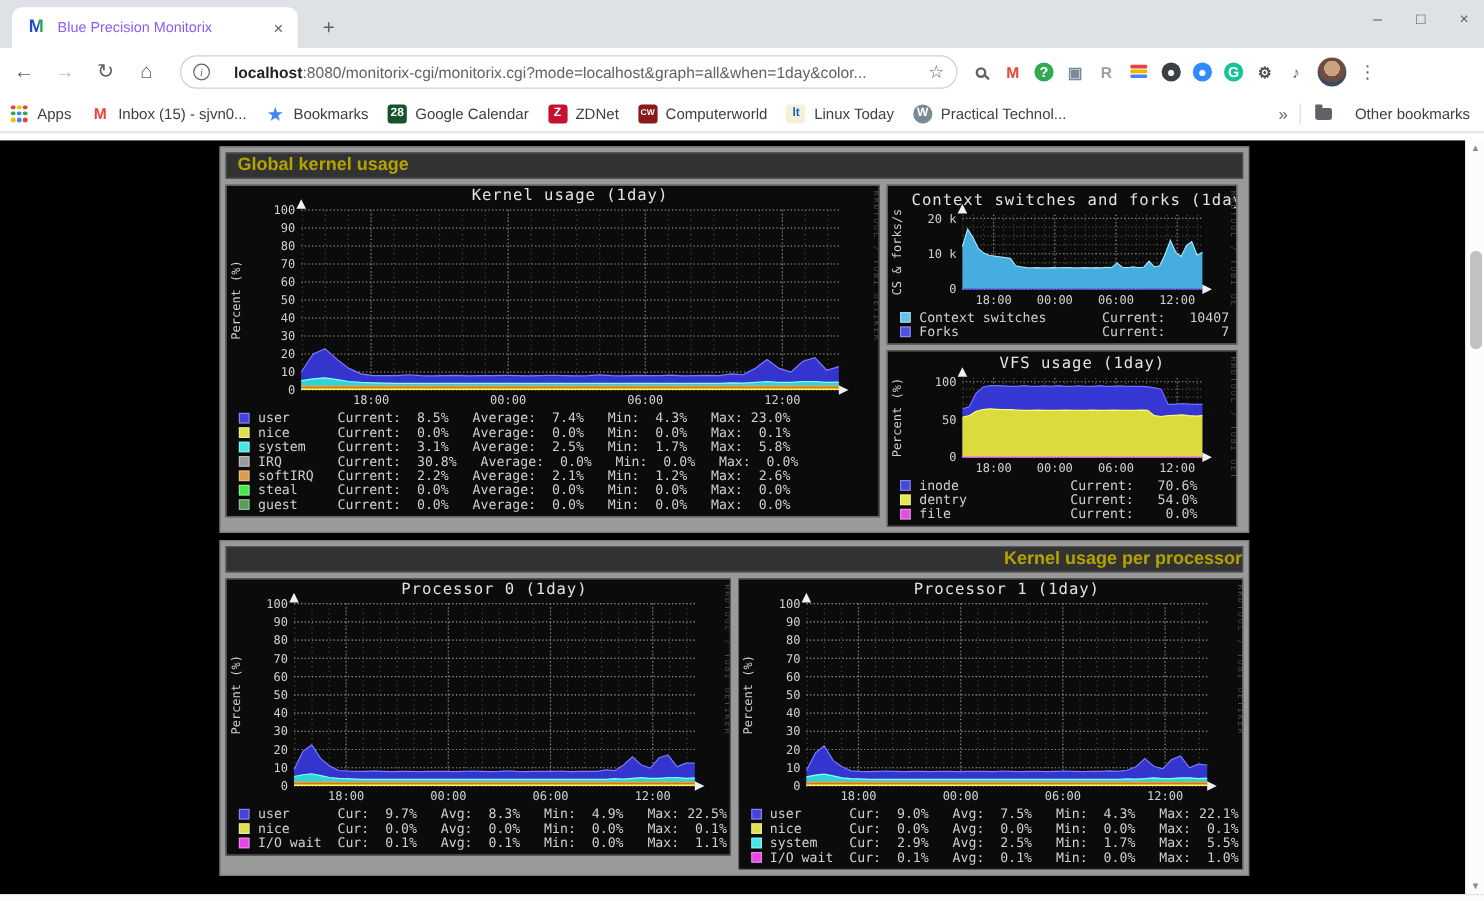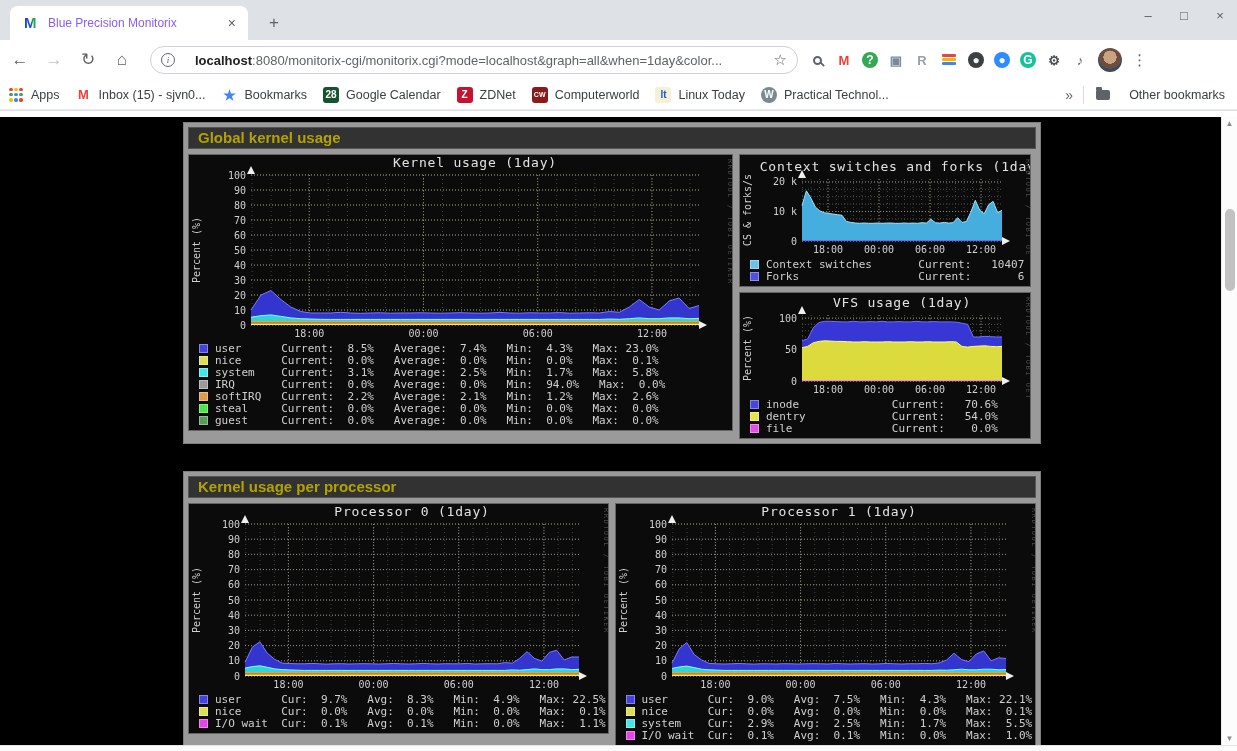--- a/index.html
+++ b/index.html
@@ -74,21 +74,21 @@
   .vscroll { position:absolute; top:6px; right:0; bottom:6px; width:16px; background:#fcfcfc;
              border-left:1px solid #ececec; }
   .sarrow { position:absolute; left:0; right:0; text-align:center; color:#8a8a8a; font-size:8px; }
   .sarrow.up { top:2px; } .sarrow.down { bottom:2px; }
   .sthumb { position:absolute; left:3px; width:10px; top:92px; height:82px; background:#c1c1c1;
             border-radius:5px; }
 
   .section { margin-left:183px; width:858px; background:#9a9a9a; padding:4px;
              border:1px solid #7e7e7e; }
   .section.first { margin-top:5px; }
-  .section.second { margin-top:27px; }
+  .section.second { margin-top:6px;text-align:right; }
   .sheader { height:22px; background:#323232; border:1px solid #555; color:#b3a300;
              font-size:15px; font-weight:bold; line-height:20px; padding-left:9px; }
   .crow { display:flex; gap:6px; margin-top:5px; align-items:flex-start; }
   .rcol { display:flex; flex-direction:column; gap:5px; }
   .panel { background:#0b0b0b; border:1px solid #636363; overflow:hidden; }
   .chart-host svg { display:block; }
   .svgtext { font-family:"DejaVu Sans Mono", monospace; }
   .legend { padding:1px 0 4px 10px; }
   .lrow { display:flex; align-items:center; height:12px; }
   .lchip { width:9px; height:9px; margin-right:7px; border:1px solid rgba(255,255,255,.35); flex:0 0 auto; }
@@ -323,21 +323,21 @@
                   <div class="lrow">
                     <span class="lchip" style="background: rgb(222, 222, 82);"></span>
                     <span class="ltext">nice      Current:  0.0%   Average:  0.0%   Min:  0.0%   Max:  0.1%</span>
                   </div>
                   <div class="lrow">
                     <span class="lchip" style="background: rgb(70, 230, 230);"></span>
                     <span class="ltext">system    Current:  3.1%   Average:  2.5%   Min:  1.7%   Max:  5.8%</span>
                   </div>
                   <div class="lrow">
                     <span class="lchip" style="background: rgb(154, 154, 154);"></span>
-                    <span class="ltext">IRQ       Current:  0.0%   Average:  0.0%   Min:  94.0%   Max:  0.0%</span>
+                    <span class="ltext">IRQ       Current:  30.8%   Average:  0.0%   Min:  0.0%   Max:  0.0%</span>
                   </div>
                   <div class="lrow">
                     <span class="lchip" style="background: rgb(221, 154, 74);"></span>
                     <span class="ltext">softIRQ   Current:  2.2%   Average:  2.1%   Min:  1.2%   Max:  2.6%</span>
                   </div>
                   <div class="lrow">
                     <span class="lchip" style="background: rgb(74, 230, 74);"></span>
                     <span class="ltext">steal     Current:  0.0%   Average:  0.0%   Min:  0.0%   Max:  0.0%</span>
                   </div>
                   <div class="lrow">
@@ -409,21 +409,21 @@
                     <text x="11" y="55" transform="rotate(-90 11 55)" text-anchor="middle" class="svgtext" font-size="10" fill="#d0d0d0">CS &amp; forks/s</text>
                     <text x="286" y="4" transform="rotate(90 286 4)" class="svgtext" font-size="7" letter-spacing="1.5" fill="#4a4a4a">RRDTOOL / TOBI OETIKER</text>
                   </svg>
                   <div class="legend">
                     <div class="lrow">
                       <span class="lchip" style="background: rgb(102, 194, 232);"></span>
                       <span class="ltext">Context switches       Current:   10407</span>
                     </div>
                     <div class="lrow">
                       <span class="lchip" style="background: rgb(80, 80, 224);"></span>
-                      <span class="ltext">Forks                  Current:       6</span>
+                      <span class="ltext">Forks                  Current:       7</span>
                     </div>
                   </div>
                 </div>
             </div>
             <div class="panel" style="width:292px;">
               <div class="chart-host">
                   <svg width="290" height="104" xmlns="http://www.w3.org/2000/svg">
                     <rect width="290" height="104" fill="#0b0b0b"></rect>
                     <line x1="62" y1="88" x2="262" y2="88" stroke="#4f4f45" stroke-width="1" stroke-dasharray="1,2"></line>
                     <line x1="62" y1="81.71428571428571" x2="262" y2="81.71428571428571" stroke="#4f4f45" stroke-width="1" stroke-dasharray="1,2"></line>

